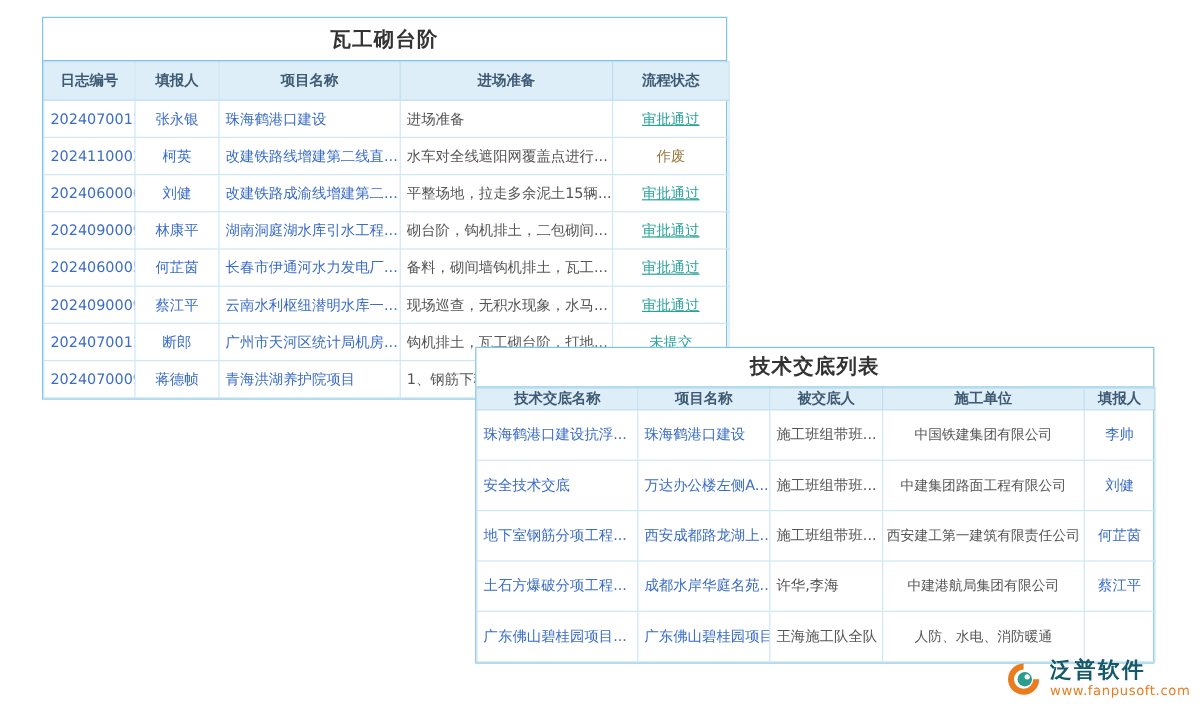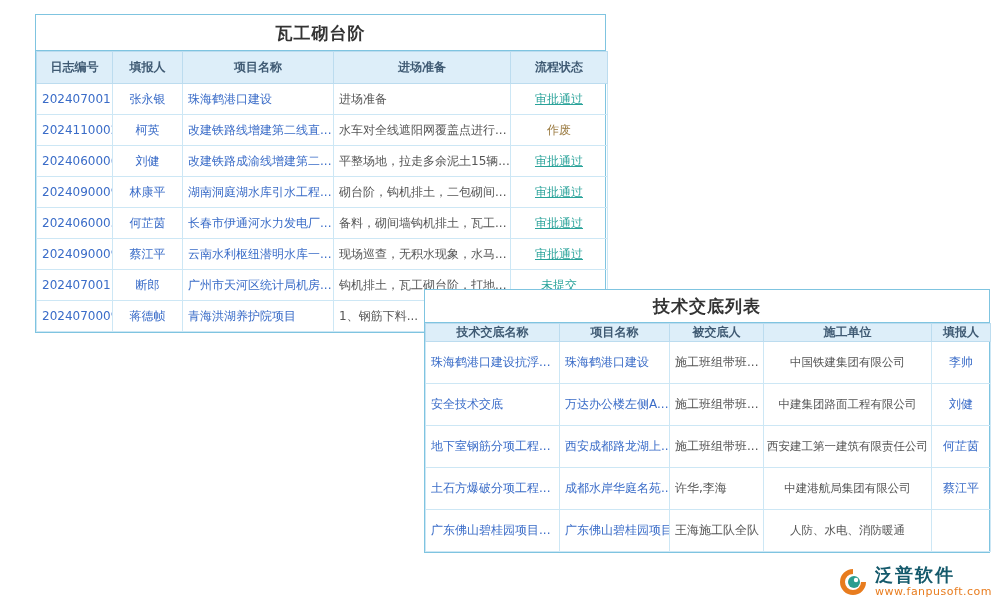--- a/index.html
+++ b/index.html
@@ -56,35 +56,35 @@
   td {
     border: 1px solid var(--grid_line);
     padding: 0 5px;
     white-space: nowrap;
     overflow: hidden;
     color: var(--body_text);
   }
   #log-panel { left: 35px; top: 14px; width: 571px; z-index: 1; }
   #log-panel th { height: 32px; }
   #log-panel td { height: 31px; }
-  #disclosure-panel { left: 424px; top: 289px; width: 566px; z-index: 2; }
+  #disclosure-panel { left: 396px; top: 289px; width: 566px; z-index: 2; }
   #disclosure-panel .panel-title { height: 33px; line-height: 33px; }
   #disclosure-panel th { height: 14px; }
   #disclosure-panel td { height: 30px; }
   .c { text-align: center; }
   .link { color: var(--link_blue); cursor: pointer; }
   .dark { color: var(--body_text); }
   .st-approved { color: var(--status_approved); text-decoration: underline; cursor: pointer; }
   .st-unsubmitted { color: var(--status_approved); text-decoration: underline; cursor: pointer; }
   .st-void { color: var(--status_void); margin-left: 24px; }
   .col-unit { font-size: 11.5px; padding: 13px 2px; }
   .watermark {
     position: absolute;
     right: 8px;
-    bottom: 2px;
+    bottom: 18px;
     z-index: 3;
     display: flex;
     align-items: center;
     gap: 6px;
   }
   .wm-icon svg { display: block; }
   .wm-brand {
     font-size: 18px;
     font-weight: bold;
     color: var(--brand_teal);

